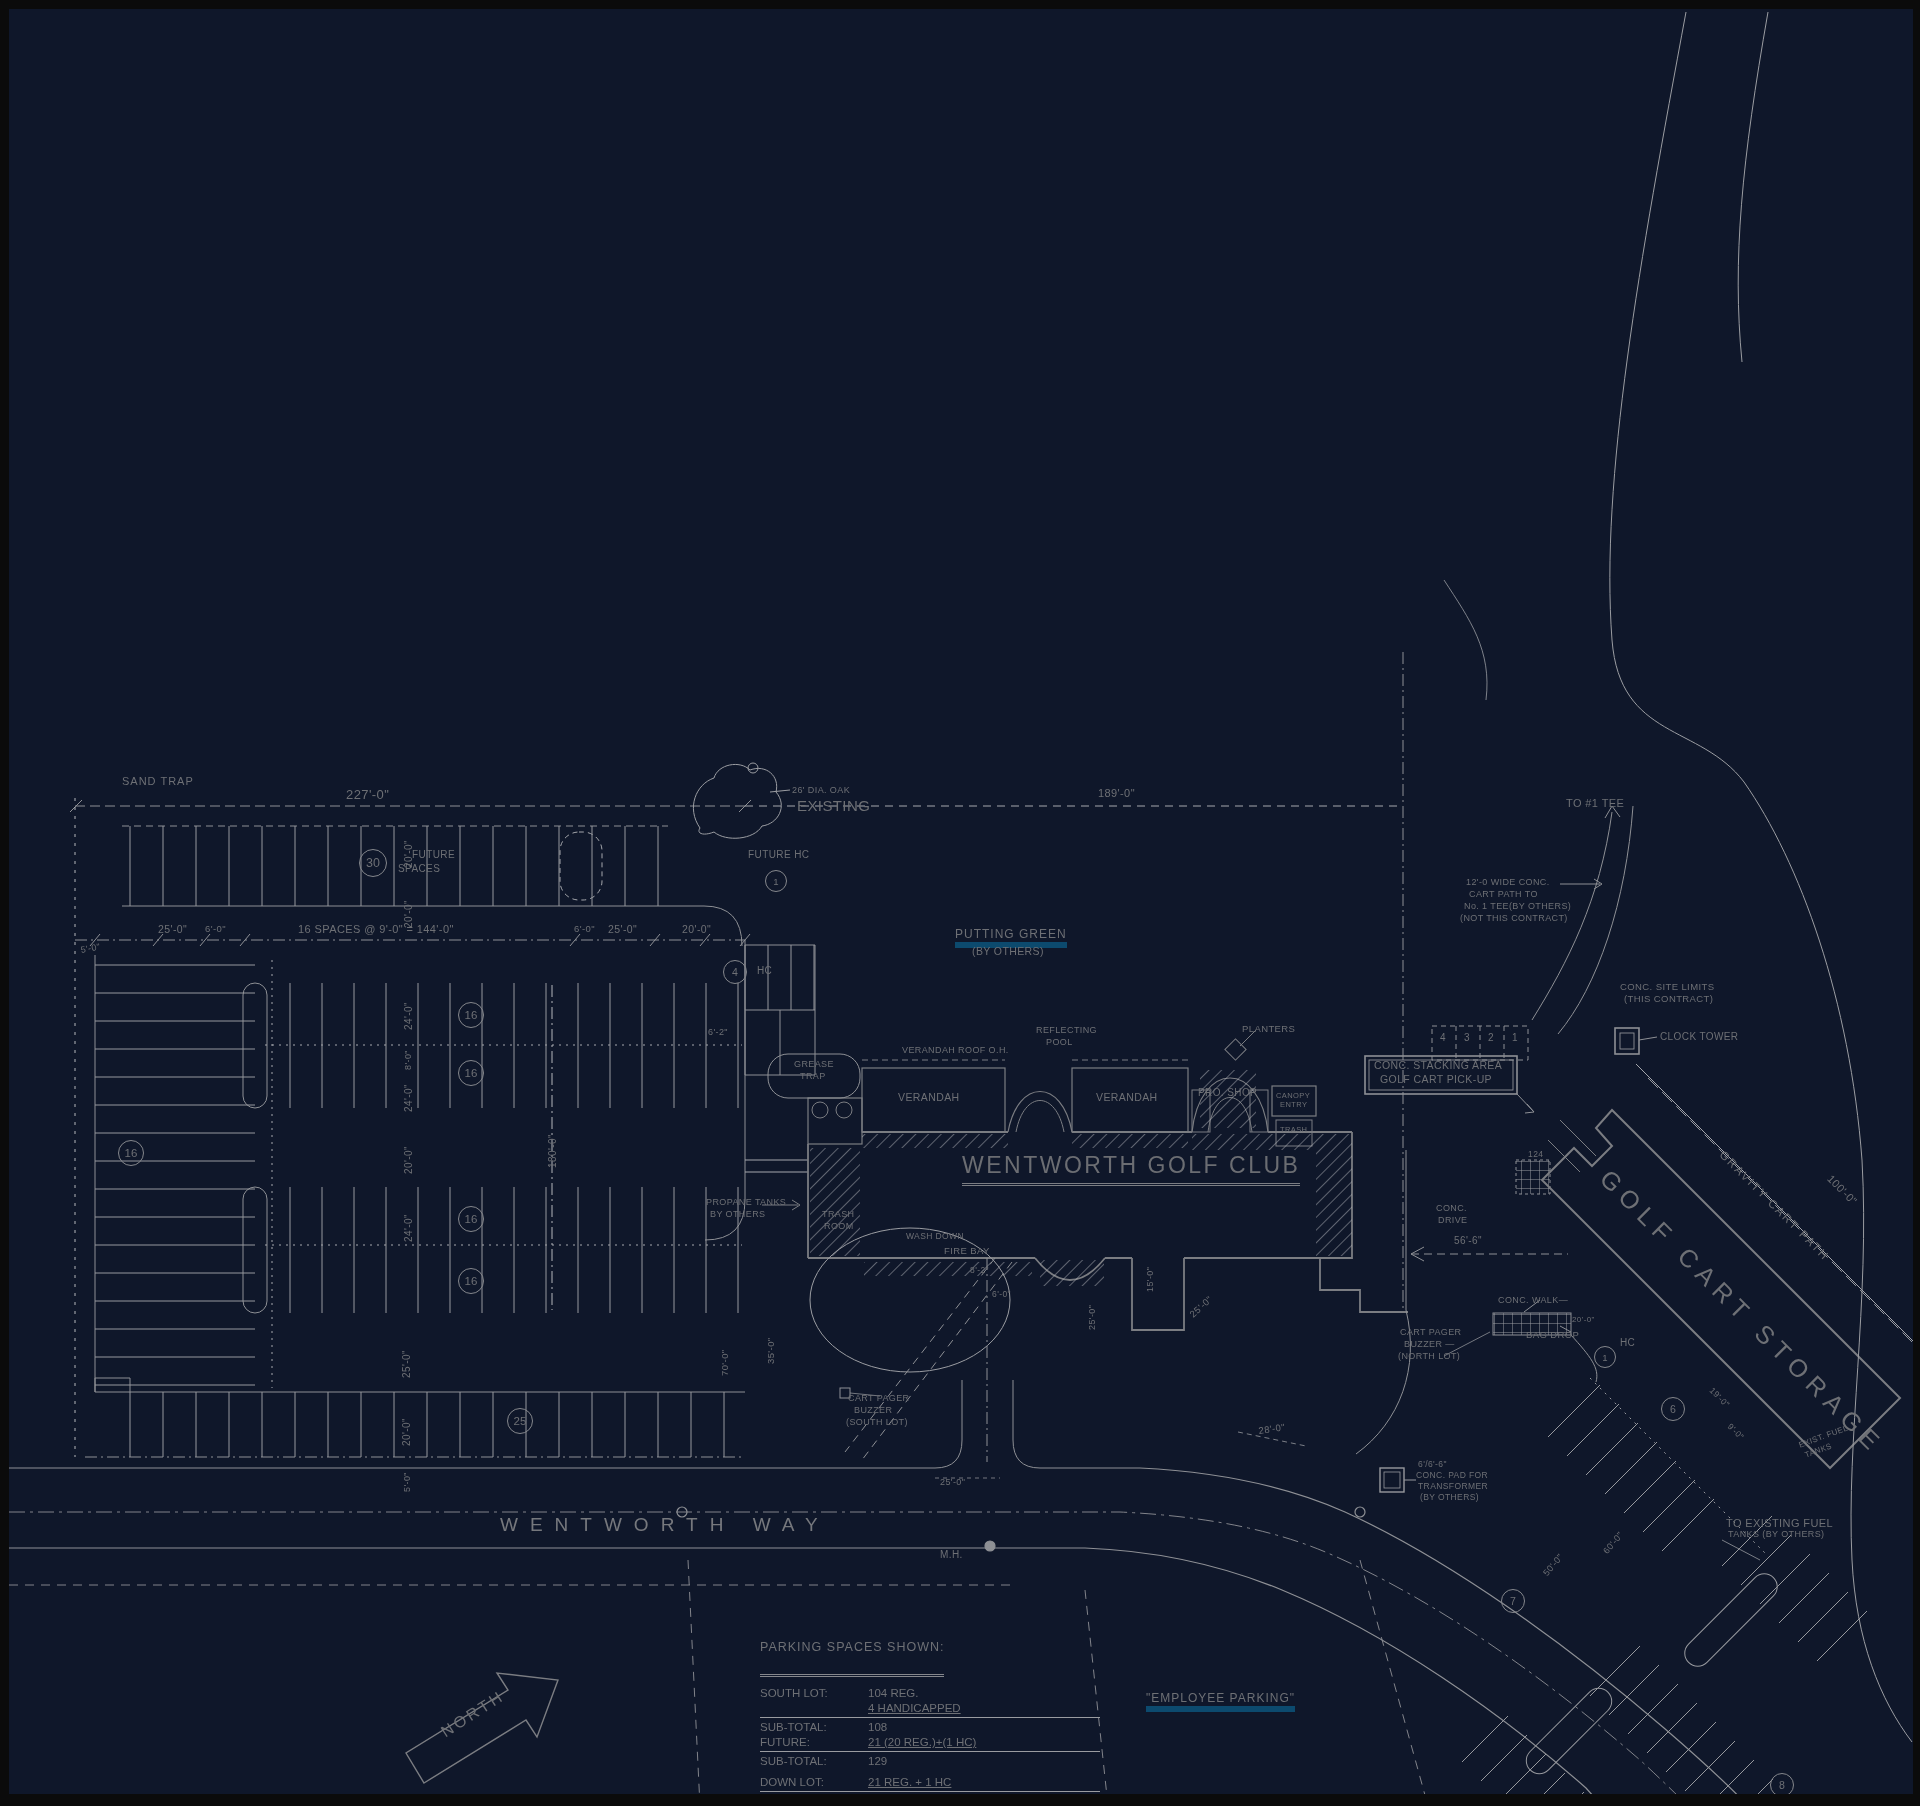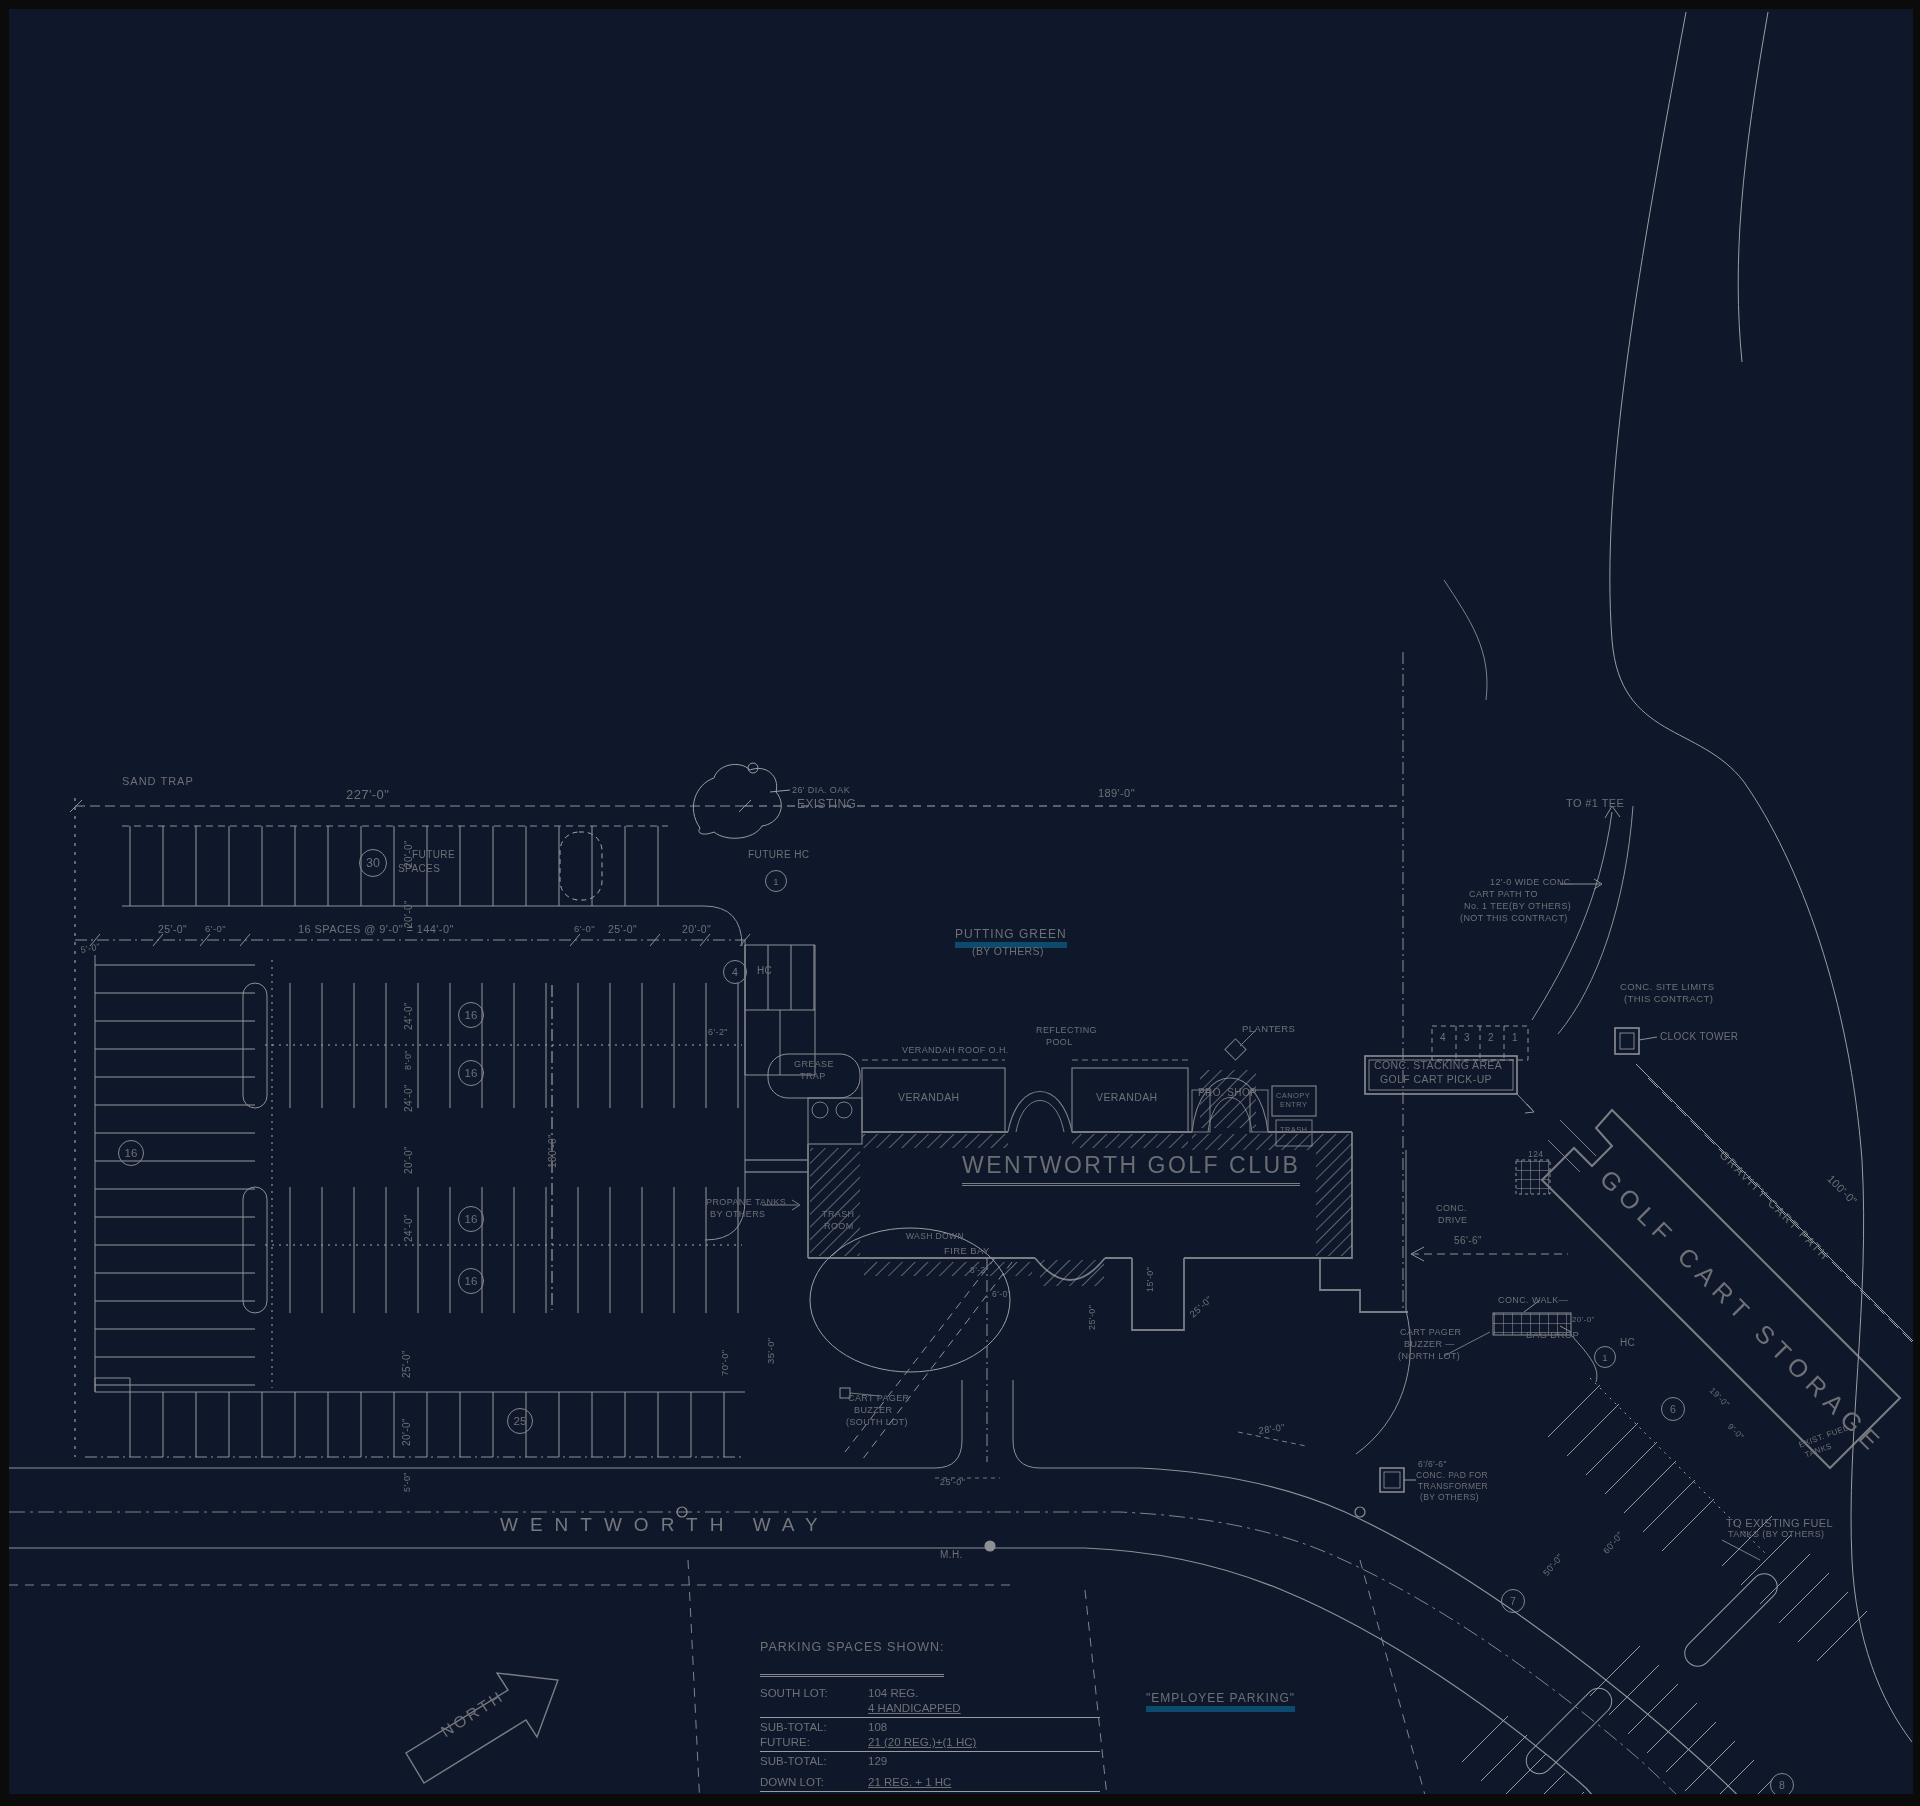--- a/index.html
+++ b/index.html
@@ -336,21 +336,21 @@
       </g>
   </svg>
 
   <div id="labels-layer">
       <div class="lbl" style="left: 122px; top: 776px; font-size: 11px; letter-spacing: 1px;">SAND TRAP</div>
       <div class="lbl" style="left: 346px; top: 788px; font-size: 13px;">227'-0"</div>
       <div class="lbl" style="left: 398px; top: 850px; font-size: 10px; padding-left: 14px;">FUTURE</div>
       <div class="lbl" style="left: 398px; top: 864px; font-size: 10px;">SPACES</div>
       <div class="lbl" style="left: 748px; top: 850px; font-size: 10px;">FUTURE HC</div>
       <div class="lbl" style="left: 792px; top: 786px; font-size: 9px;">26' DIA. OAK</div>
-      <div class="lbl" style="left: 797px; top: 798px; font-size: 12px;">EXISTING</div>
+      <div class="lbl" style="left: 797px; top: 798px; font-size: 15px;">EXISTING</div>
       <div class="lbl" style="left: 80px; top: 946px; font-size: 9px; transform: rotate(-10deg); transform-origin: left top;">5'-0"</div>
       <div class="lbl" style="left: 158px; top: 924px; font-size: 10.5px;">25'-0"</div>
       <div class="lbl" style="left: 205px; top: 924px; font-size: 9.5px;">6'-0"</div>
       <div class="lbl" style="left: 298px; top: 924px; font-size: 11px;">16 SPACES @ 9'-0" = 144'-0"</div>
       <div class="lbl" style="left: 574px; top: 924px; font-size: 9.5px;">6'-0"</div>
       <div class="lbl" style="left: 608px; top: 924px; font-size: 10.5px;">25'-0"</div>
       <div class="lbl" style="left: 682px; top: 924px; font-size: 10.5px;">20'-0"</div>
       <div class="lbl" style="left: 1098px; top: 788px; font-size: 11px;">189'-0"</div>
       <div class="lbl u" style="left: 955px; top: 928px; font-size: 12px; letter-spacing: 1px;">PUTTING GREEN</div>
       <div class="lbl" style="left: 972px; top: 946px; font-size: 10.5px;">(BY OTHERS)</div>
@@ -389,21 +389,21 @@
       <div class="lbl" style="left: 992px; top: 1290px; font-size: 8.5px;">6'-0"</div>
       <div class="lbl" style="left: 1146px; top: 1292px; font-size: 9px; transform: rotate(-90deg); transform-origin: left top;">15'-0"</div>
       <div class="lbl" style="left: 1088px; top: 1330px; font-size: 9px; transform: rotate(-90deg); transform-origin: left top;">25'-0"</div>
       <div class="lbl" style="left: 1188px; top: 1312px; font-size: 9.5px; transform: rotate(-42deg); transform-origin: left top;">25'-0"</div>
       <div class="lbl" style="left: 848px; top: 1394px; font-size: 9px;">CART PAGER</div>
       <div class="lbl" style="left: 854px; top: 1406px; font-size: 9px;">BUZZER</div>
       <div class="lbl" style="left: 846px; top: 1418px; font-size: 9px;">(SOUTH LOT)</div>
       <div class="lbl" style="left: 720px; top: 1376px; font-size: 9.5px; transform: rotate(-90deg); transform-origin: left top;">70'-0"</div>
       <div class="lbl" style="left: 766px; top: 1364px; font-size: 9.5px; transform: rotate(-90deg); transform-origin: left top;">35'-0"</div>
       <div class="lbl" style="left: 1566px; top: 798px; font-size: 11px;">TO #1 TEE</div>
-      <div class="lbl" style="left: 1466px; top: 878px; font-size: 9px; margin-left: 24px;">12'-0 WIDE CONC.</div>
+      <div class="lbl" style="left: 1466px; top: 878px; font-size: 9px;">12'-0 WIDE CONC.</div>
       <div class="lbl" style="left: 1469px; top: 890px; font-size: 9px;">CART PATH TO</div>
       <div class="lbl" style="left: 1464px; top: 902px; font-size: 9px;">No. 1 TEE(BY OTHERS)</div>
       <div class="lbl" style="left: 1460px; top: 914px; font-size: 9px;">(NOT THIS CONTRACT)</div>
       <div class="lbl" style="left: 1620px; top: 982px; font-size: 9.5px;">CONC. SITE LIMITS</div>
       <div class="lbl" style="left: 1624px; top: 994px; font-size: 9.5px;">(THIS CONTRACT)</div>
       <div class="lbl" style="left: 1660px; top: 1032px; font-size: 10px;">CLOCK TOWER</div>
       <div class="lbl" style="left: 1440px; top: 1033px; font-size: 10px;">4</div>
       <div class="lbl" style="left: 1464px; top: 1033px; font-size: 10px;">3</div>
       <div class="lbl" style="left: 1488px; top: 1033px; font-size: 10px;">2</div>
       <div class="lbl" style="left: 1512px; top: 1033px; font-size: 10px;">1</div>

